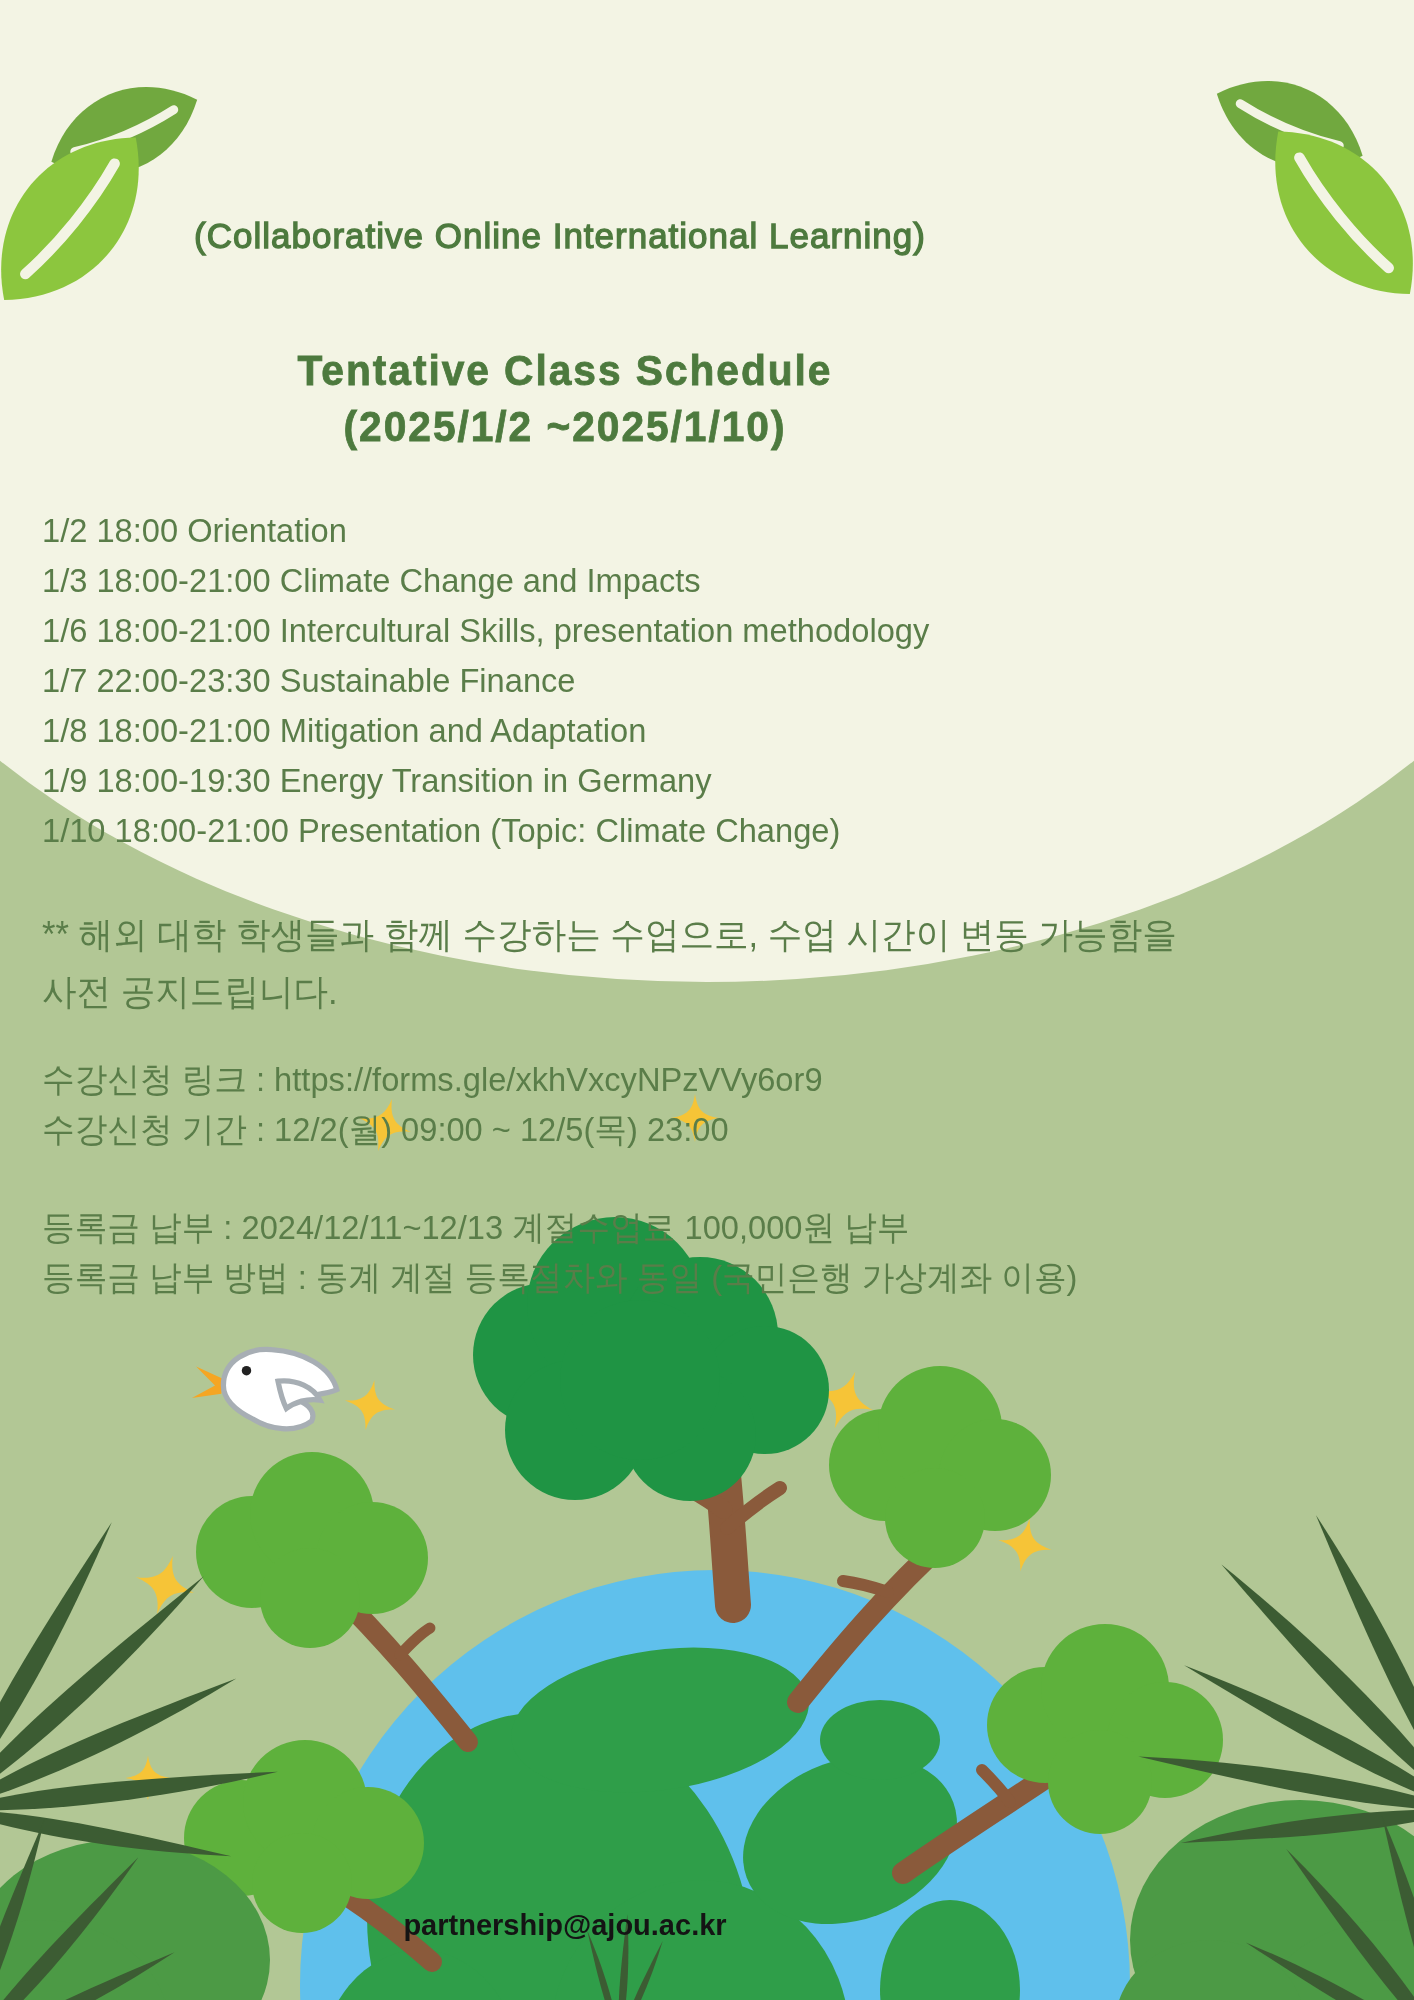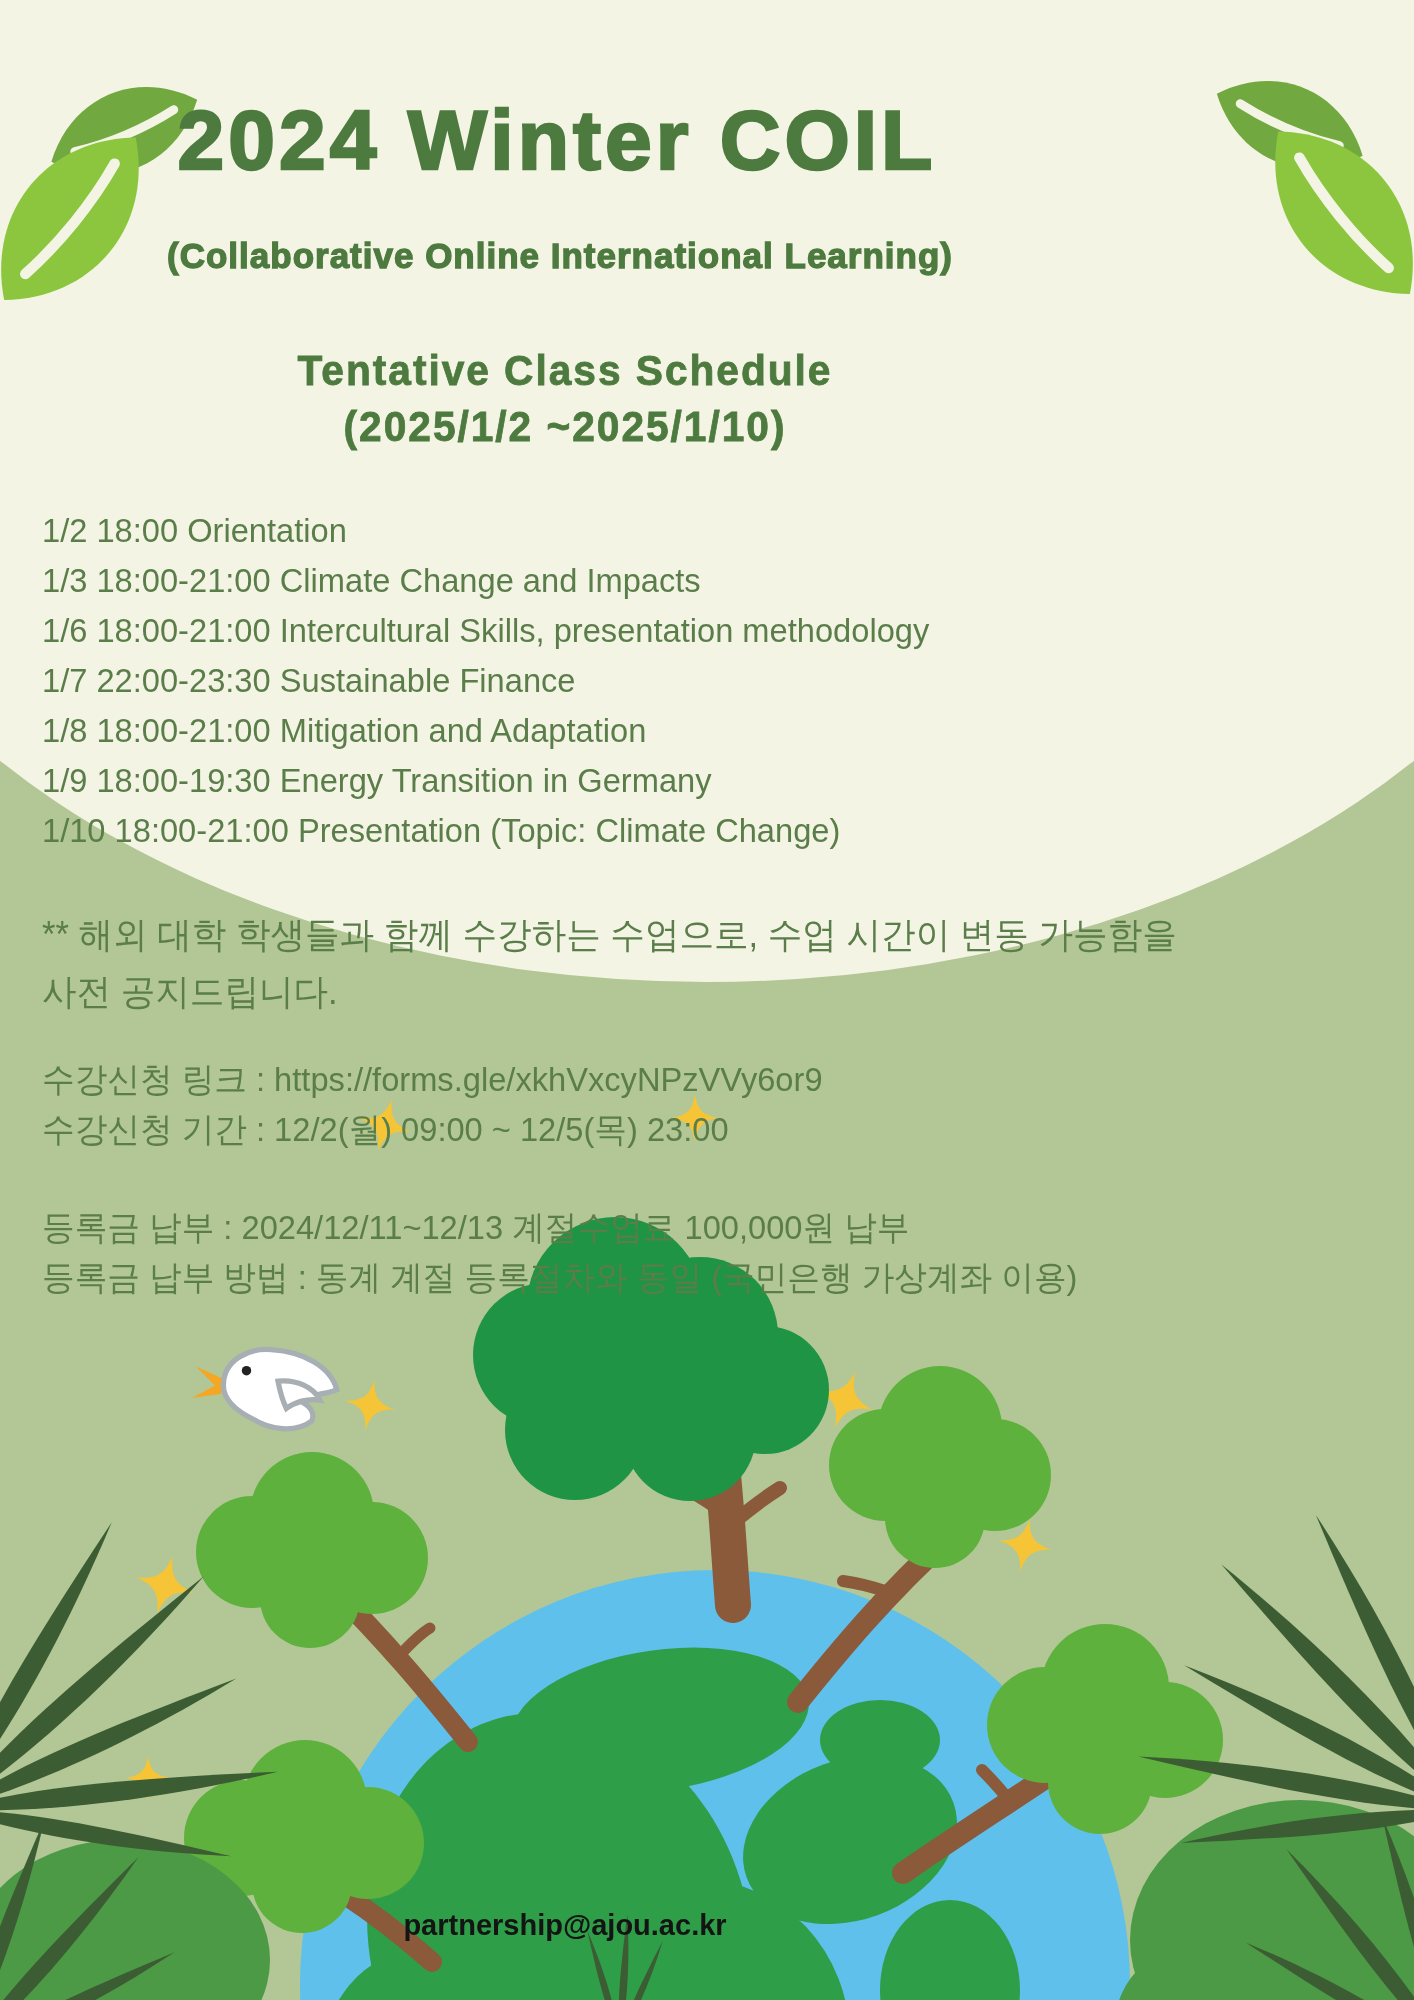--- a/index.html
+++ b/index.html
@@ -14,22 +14,22 @@
   }
   .leafcluster{position:absolute; z-index:2;}
   .leafcluster.right{transform:scaleX(-1);}
   .title{
     position:absolute; top:92px; left:557px; transform:translateX(-50%);
     font-size:84px; font-weight:bold; color:var(--title_green,#4d7a3e);
     letter-spacing:4px; white-space:nowrap; z-index:2;
     -webkit-text-stroke:2.5px currentColor;
   }
   .subtitle{
-    position:absolute; top:236px; left:560px; transform:translateX(-50%);
-    font-size:35px; font-weight:bold; color:var(--title_green,#4d7a3e);
+    position:absolute; top:216px; left:560px; transform:translateX(-50%);
+    font-size:35px; font-weight:normal; color:var(--title_green,#4d7a3e);
     letter-spacing:1px; white-space:nowrap; z-index:2;
     -webkit-text-stroke:1.3px currentColor;
   }
   .sched-head{
     position:absolute; left:565px; transform:translateX(-50%) scaleX(.97);
     font-size:42px; font-weight:bold; color:var(--title_green,#4d7a3e);
     letter-spacing:2px; white-space:nowrap; z-index:2;
     -webkit-text-stroke:0.8px currentColor;
   }
   .sched-head.l1{top:347px;}
@@ -74,21 +74,20 @@
     <g transform="translate(96,-8) rotate(22)">
       <path d="M6 118 C 0 50 50 0 118 6 C 124 74 74 124 6 118 Z" style="fill:var(--leaf_dark,#71a83f)"></path>
       <path d="M24 100 C 52 80 80 52 100 24" stroke="#f3f4e4" stroke-width="9" fill="none" stroke-linecap="round"></path>
     </g>
     <g transform="translate(-14,88) rotate(-6) scale(1.32)">
       <path d="M6 118 C 0 50 50 0 118 6 C 124 74 74 124 6 118 Z" style="fill:var(--leaf_light,#8cc63e)"></path>
       <path d="M24 100 C 52 80 80 52 100 24" stroke="#f3f4e4" stroke-width="8" fill="none" stroke-linecap="round"></path>
     </g>
   </svg>
 
-  <div class="title">2024 Winter COIL</div>
   <div class="subtitle">(Collaborative Online International Learning)</div>
 
   <div class="sched-head l1">Tentative Class Schedule</div>
   <div class="sched-head l2">(2025/1/2 ~2025/1/10)</div>
 
   <div class="body-block schedule-list">
     <div>1/2 18:00 Orientation</div>
     <div>1/3 18:00-21:00 Climate Change and Impacts</div>
     <div>1/6 18:00-21:00 Intercultural Skills, presentation methodology</div>
     <div>1/7 22:00-23:30 Sustainable Finance</div>

